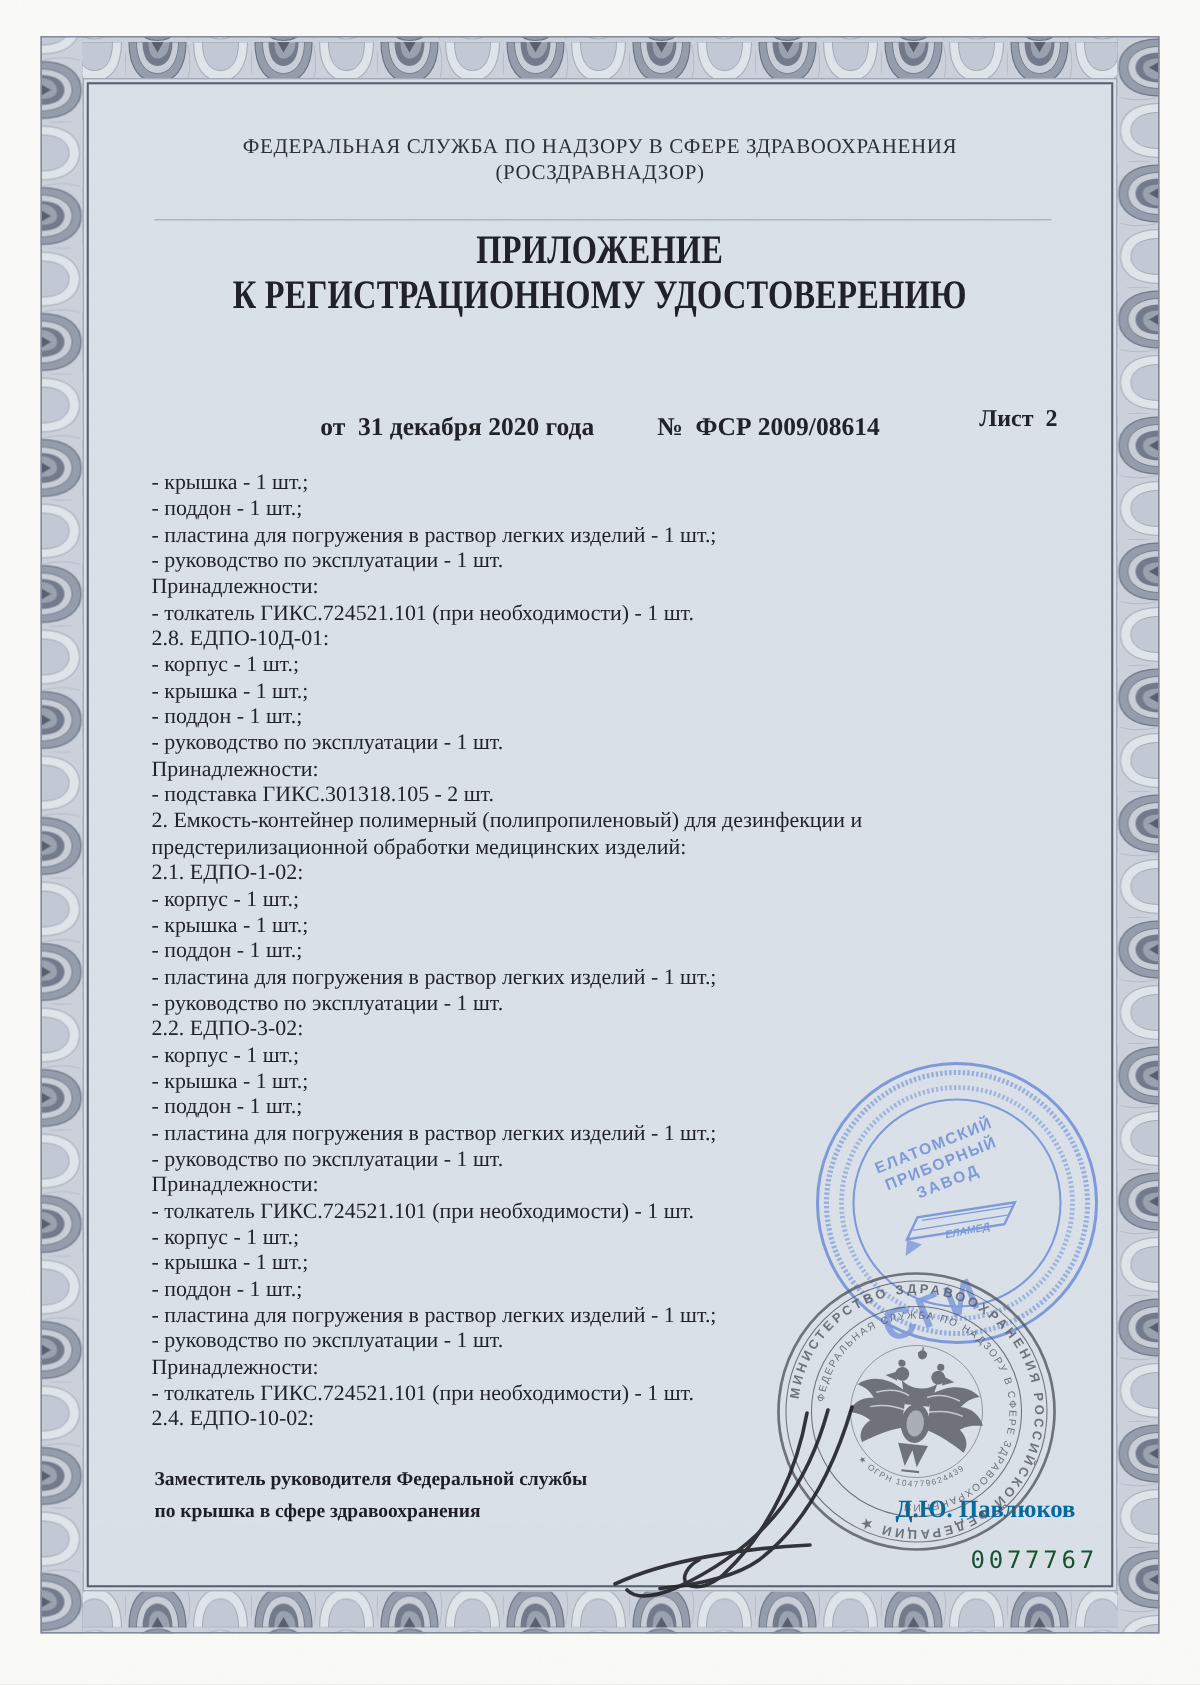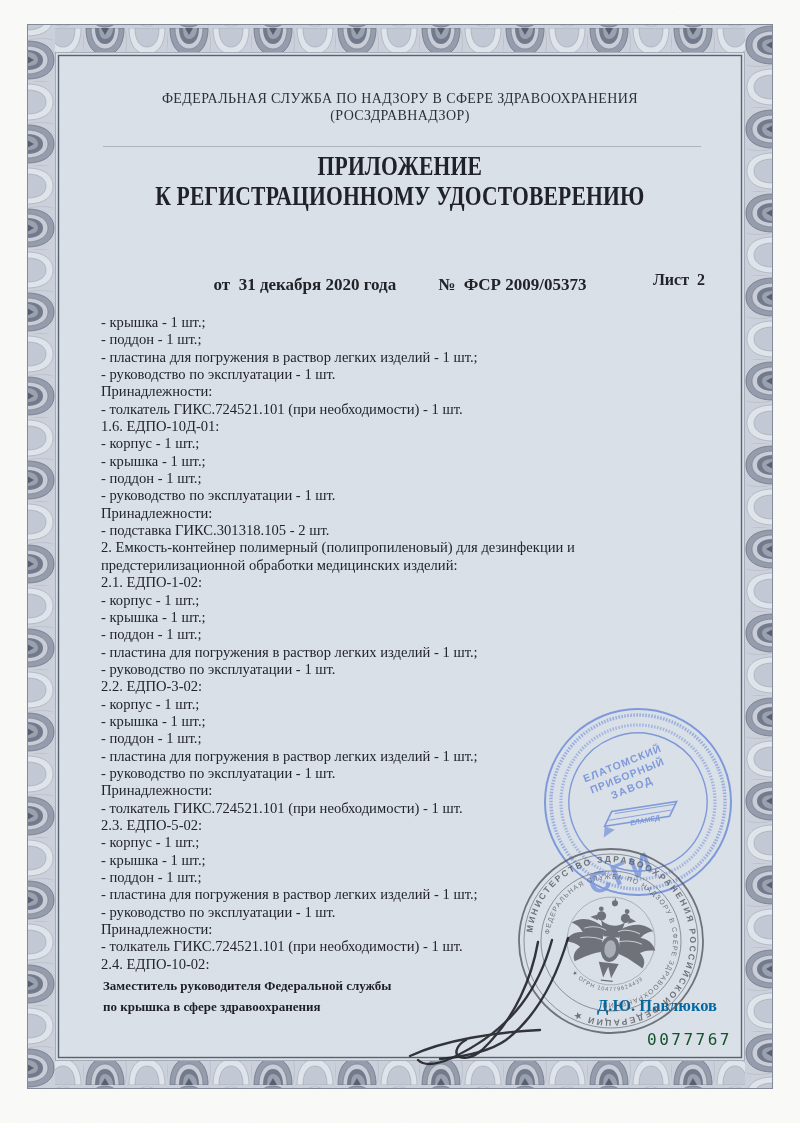--- a/index.html
+++ b/index.html
@@ -106,36 +106,36 @@
 
   <div class="abs divider"></div>
 
   <div class="abs title">
     <div><span class="title-line">ПРИЛОЖЕНИЕ</span></div>
     <div><span class="title-line">К РЕГИСТРАЦИОННОМУ УДОСТОВЕРЕНИЮ</span></div>
   </div>
 
   <div class="abs meta-row">
     <span class="ws-pre">от  31 декабря 2020 года</span>
-    <span class="ws-pre">№  ФСР 2009/05373</span>
+    <span class="ws-pre">№  ФСР 2009/08614</span>
   </div>
 
   <div class="abs sheet">
     <span class="ws-pre">Лист  2</span>
   </div>
 
   <div class="abs body-text">
 
   <div class="body-line">- крышка - 1 шт.;</div>
       <div class="body-line">- поддон - 1 шт.;</div>
       <div class="body-line">- пластина для погружения в раствор легких изделий - 1 шт.;</div>
       <div class="body-line">- руководство по эксплуатации - 1 шт.</div>
       <div class="body-line">Принадлежности:</div>
       <div class="body-line">- толкатель ГИКС.724521.101 (при необходимости) - 1 шт.</div>
-      <div class="body-line">1.6. ЕДПО-10Д-01:</div>
+      <div class="body-line">2.8. ЕДПО-10Д-01:</div>
       <div class="body-line">- корпус - 1 шт.;</div>
       <div class="body-line">- крышка - 1 шт.;</div>
       <div class="body-line">- поддон - 1 шт.;</div>
       <div class="body-line">- руководство по эксплуатации - 1 шт.</div>
       <div class="body-line">Принадлежности:</div>
       <div class="body-line">- подставка ГИКС.301318.105 - 2 шт.</div>
       <div class="body-line">2. Емкость-контейнер полимерный (полипропиленовый) для дезинфекции и</div>
       <div class="body-line">предстерилизационной обработки медицинских изделий:</div>
       <div class="body-line">2.1. ЕДПО-1-02:</div>
       <div class="body-line">- корпус - 1 шт.;</div>
@@ -144,21 +144,20 @@
       <div class="body-line">- пластина для погружения в раствор легких изделий - 1 шт.;</div>
       <div class="body-line">- руководство по эксплуатации - 1 шт.</div>
       <div class="body-line">2.2. ЕДПО-3-02:</div>
       <div class="body-line">- корпус - 1 шт.;</div>
       <div class="body-line">- крышка - 1 шт.;</div>
       <div class="body-line">- поддон - 1 шт.;</div>
       <div class="body-line">- пластина для погружения в раствор легких изделий - 1 шт.;</div>
       <div class="body-line">- руководство по эксплуатации - 1 шт.</div>
       <div class="body-line">Принадлежности:</div>
       <div class="body-line">- толкатель ГИКС.724521.101 (при необходимости) - 1 шт.</div>
-      <div class="body-line">2.3. ЕДПО-5-02:</div>
       <div class="body-line">- корпус - 1 шт.;</div>
       <div class="body-line">- крышка - 1 шт.;</div>
       <div class="body-line">- поддон - 1 шт.;</div>
       <div class="body-line">- пластина для погружения в раствор легких изделий - 1 шт.;</div>
       <div class="body-line">- руководство по эксплуатации - 1 шт.</div>
       <div class="body-line">Принадлежности:</div>
       <div class="body-line">- толкатель ГИКС.724521.101 (при необходимости) - 1 шт.</div>
       <div class="body-line">2.4. ЕДПО-10-02:</div>
     </div>
 

